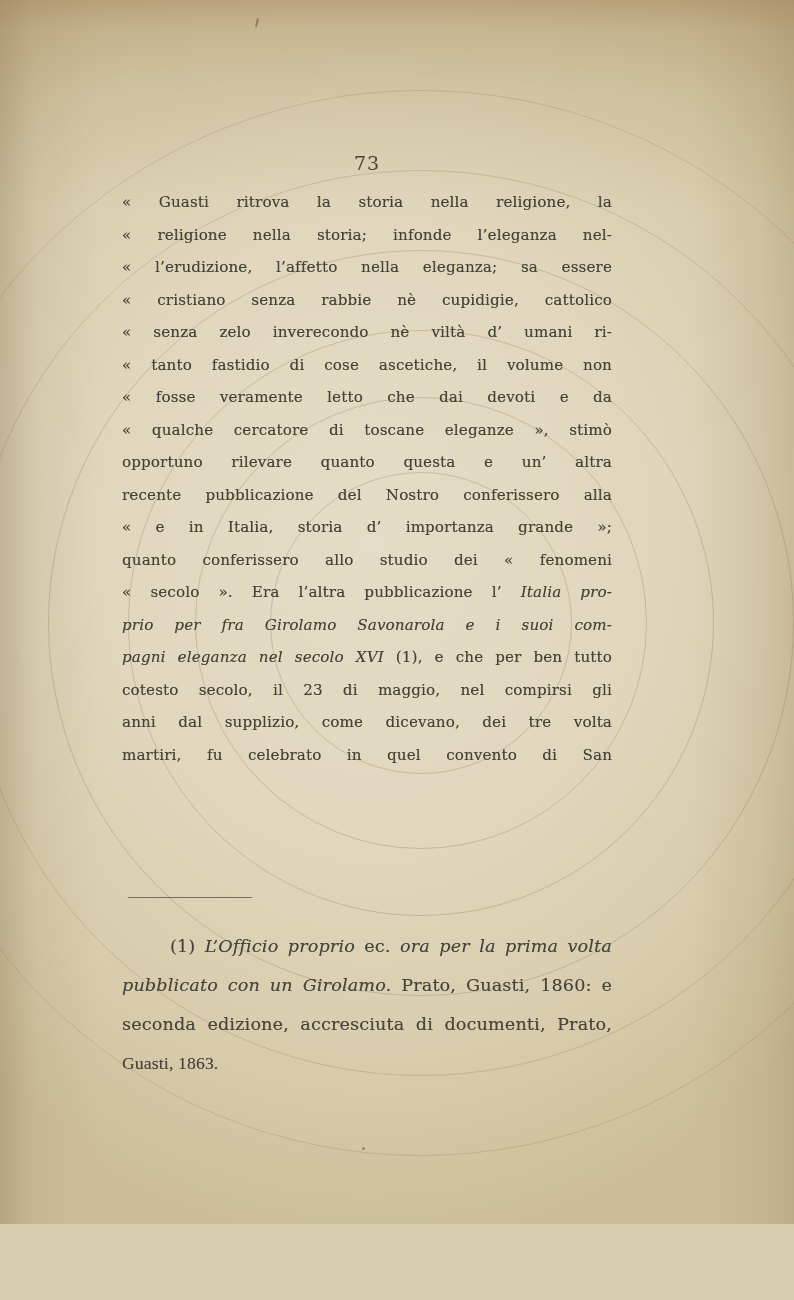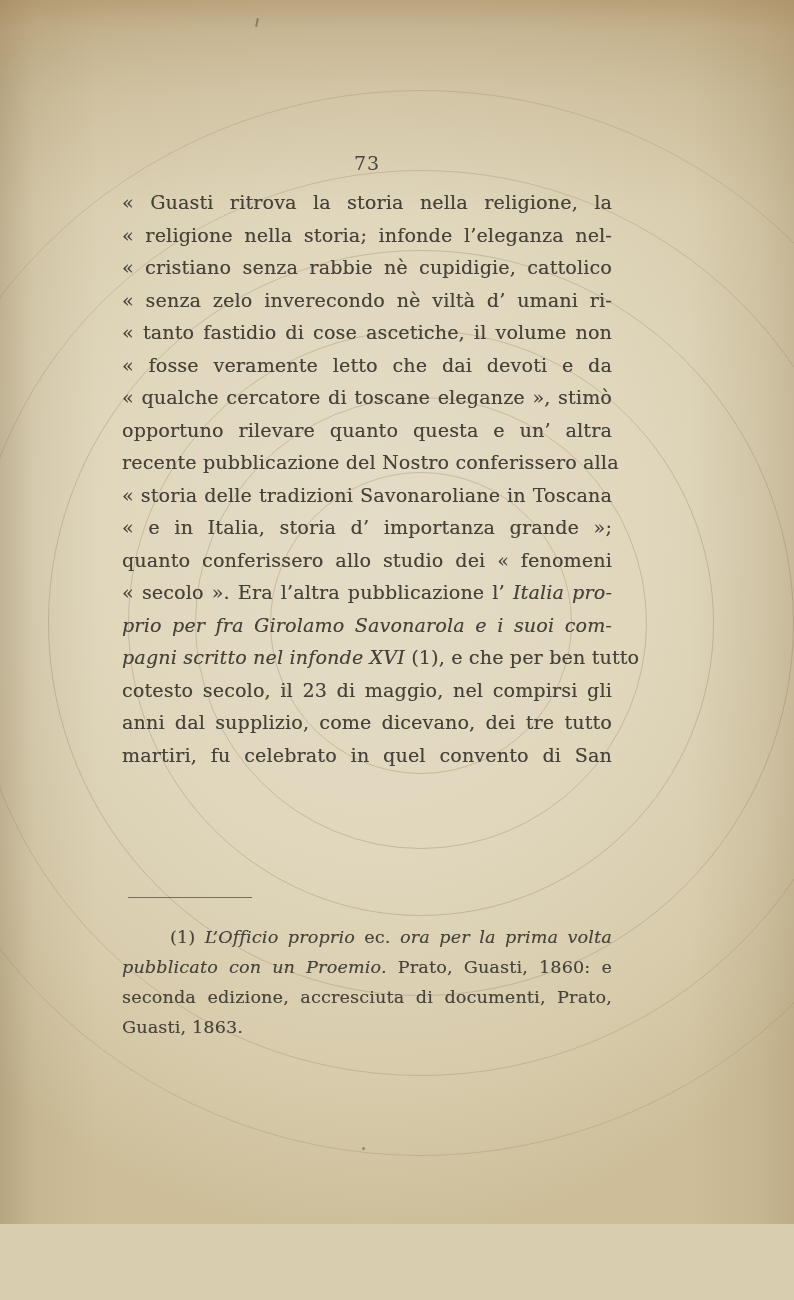--- a/index.html
+++ b/index.html
@@ -41,47 +41,48 @@
     letter-spacing: 1px;
   }
 
   .textblock {
     position: absolute;
     left: 122px; top: 186px; width: 490px;
     color: #444136;
     text-shadow: 0.3px 0.3px 0.5px rgba(68,65,54,0.45);
   }
   .line {
-    font-size: 19px;
+    font-size: 15px;
     line-height: 32.5px;
     height: 32.5px;
     white-space: nowrap;
     text-align: justify;
     text-align-last: justify;
     letter-spacing: 0.2px;
   }
-  .line.left { text-align: left; text-align-last: left; }
+  .line.left { text-align: left; text-align-last: left; font-family: Liberation Serif, serif; }
   .line .it { font-style: italic; }
 
   .footrule {
     position: absolute;
     left: 128px; top: 897px; width: 124px; height: 0;
     border-top: 1.4px solid rgba(86,78,60,0.75);
   }
 
   .footnote {
     position: absolute;
     left: 122px; top: 922px; width: 490px;
     color: #46433a;
     text-shadow: 0.3px 0.3px 0.5px rgba(68,65,54,0.4);
   }
   .footnote .line {
     font-size: 17.5px;
     line-height: 30px;
     height: 30px;
+    margin-top: 9px;
   }
   .footnote .line.indent { padding-left: 48px; }
 
   .speck {
     position: absolute;
     background: rgba(96,78,50,0.55);
     pointer-events: none;
   }
   .speck.hair { width: 2px; height: 9px; transform: rotate(12deg); border-radius: 1px; }
   .speck.dot  { width: 3px; height: 3px; border-radius: 50%; }
@@ -99,40 +100,40 @@
   <div class="circ" style="left:-112px; top:90px; width:1064px; height:1064px; border-color: rgba(136,113,80,0.24);"></div>
 
   <div class="speck hair" style="left:256px; top:18px;"></div>
   <div class="speck dot" style="left:362px; top:1147px;"></div>
 
   <div class="pagenum">73</div>
 
   <div class="textblock">
       <div class="line"><span>« Guasti ritrova la storia nella religione, la</span></div>
       <div class="line"><span>« religione nella storia; infonde l’eleganza nel-</span></div>
+      <div class="line"><span>« l’erudizione, l’affetto nella eleganza; sa essere</span></div>
       <div class="line"><span>« cristiano senza rabbie nè cupidigie, cattolico</span></div>
       <div class="line"><span>« senza zelo inverecondo nè viltà d’ umani ri-</span></div>
       <div class="line"><span>« tanto fastidio di cose ascetiche, il volume non</span></div>
       <div class="line"><span>« fosse veramente letto che dai devoti e da</span></div>
       <div class="line"><span>« qualche cercatore di toscane eleganze », stimò</span></div>
       <div class="line"><span>opportuno rilevare quanto questa e un’ altra</span></div>
       <div class="line"><span>recente pubblicazione del Nostro conferissero alla</span></div>
-      <div class="line"><span>« storia delle tradizioni Savonaroliane in Toscana</span></div>
       <div class="line"><span>« e in Italia, storia d’ importanza grande »;</span></div>
       <div class="line"><span>quanto conferissero allo studio dei « fenomeni</span></div>
       <div class="line"><span>« secolo ». Era l’altra pubblicazione l’ </span><span class="it">Italia pro-</span></div>
       <div class="line"><span class="it">prio per fra Girolamo Savonarola e i suoi com-</span></div>
-      <div class="line"><span class="it">pagni scritto nel infonde XVI</span><span> (1), e che per ben tutto</span></div>
+      <div class="line"><span class="it">pagni eleganza nel secolo XVI</span><span> (1), e che per ben tutto</span></div>
       <div class="line"><span>cotesto secolo, il 23 di maggio, nel compirsi gli</span></div>
-      <div class="line"><span>anni dal supplizio, come dicevano, dei tre tutto</span></div>
+      <div class="line"><span>anni dal supplizio, come dicevano, dei tre volta</span></div>
       <div class="line"><span>martiri, fu celebrato in quel convento di San</span></div>
     </div>
 
   <div class="footrule"></div>
 
   <div class="footnote">
       <div class="line indent"><span>(1) </span><span class="it">L’Officio proprio</span><span> ec. </span><span class="it">ora per la prima volta</span></div>
-      <div class="line"><span class="it">pubblicato con un Proemio.</span><span> Prato, Guasti, 1860: e</span></div>
+      <div class="line"><span class="it">pubblicato con un Girolamo.</span><span> Prato, Guasti, 1860: e</span></div>
       <div class="line"><span>seconda edizione, accresciuta di documenti, Prato,</span></div>
       <div class="line left"><span>Guasti, 1863.</span></div>
     </div>
 
 </div>
 
 </body></html>

